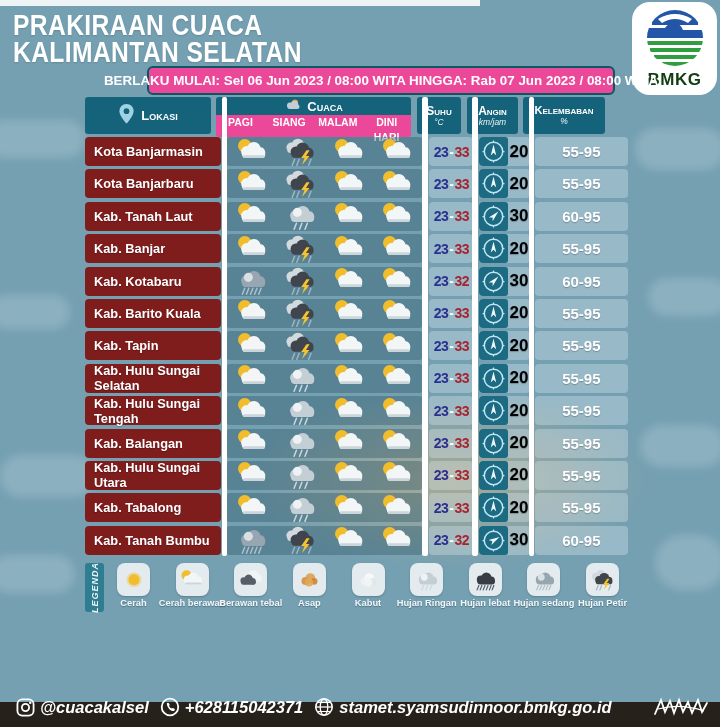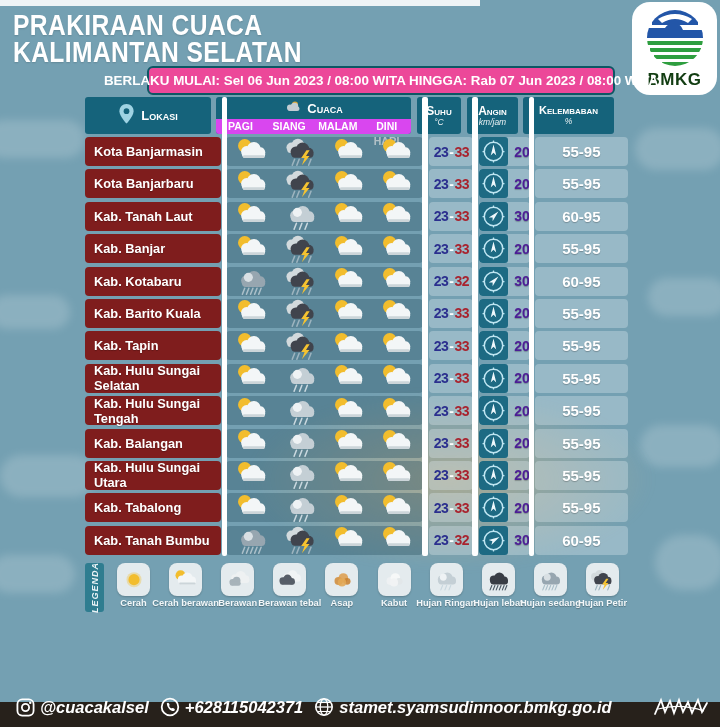--- a/index.html
+++ b/index.html
@@ -26,45 +26,45 @@
 
   
   .ftable{position:absolute;left:85px;top:97px;width:543px;}
   .vline{position:absolute;top:0;height:459px;background:#fff;border-radius:2px;z-index:5;}
   .vl1{left:137px;width:5px}.vl2{left:337px;width:6px}.vl3{left:387px;width:6px}.vl4{left:444px;width:5px}
   .thead{display:flex;height:37px;margin-bottom:3px;color:#fff;}
   .th{background:#15637b;border-radius:3px;display:flex;align-items:center;justify-content:center;}
   .th-lok{width:126px;gap:6px;}
   .th-cua{width:195px;margin-left:5px;flex-direction:column;justify-content:flex-start;padding:0;}
   .th-cua-top{height:22px;display:flex;align-items:center;justify-content:center;gap:5px;width:100%;}
-  .th-periods{height:15px;width:100%;background:#d946ef;display:flex;border-radius:0 0 3px 3px;}
+  .th-periods{height:22px;width:100%;background:#ec4899;display:flex;border-radius:0 0 3px 3px;}
   .th-periods span{flex:1;text-align:center;font-size:10.5px;font-weight:700;line-height:15px;}
   .th-suh{width:44px;margin-left:6px;flex-direction:column;line-height:1;}
   .th-ang{width:51px;margin-left:6px;flex-direction:column;line-height:1;}
-  .th-kel{width:91px;margin-left:5px;flex-direction:column;line-height:1;}
+  .th-kel{width:82px;margin-left:5px;flex-direction:column;line-height:1;}
   .hlabel{font-variant:small-caps;font-weight:700;font-size:13px;}
   .hlabel.sm{font-size:12px;}
   .hunit{font-size:8.5px;font-style:italic;opacity:.9;margin-top:1px;}
   .hicon{display:block;}
 
   .tbody{position:relative;}
   .row{display:flex;height:29px;margin-bottom:3.4px;}
   .c{border-radius:4px;display:flex;align-items:center;}
   .lok{width:137px;background:#7f1d1d;color:#fff;font-size:12.8px;font-weight:700;
        padding-left:9px;box-sizing:border-box;text-shadow:0 1px 1px rgba(0,0,0,.25);}
   .cua{width:195px;margin-left:5px;background:rgba(36,76,95,.35);justify-content:space-around;padding:0 2px;}
   .wxi{display:flex;align-items:center;justify-content:center;width:44px;}
   .wxi svg{display:block;}
   .suh{width:44px;margin-left:6px;background:rgba(220,232,238,.35);justify-content:center;
        font-size:14px;font-weight:800;letter-spacing:-.5px;}
   .tmin{color:#2b2f8e;}.tdash{color:#fff;margin:0 1px;}.tmax{color:#a8232e;}
   .ang{width:51px;margin-left:6px;background:rgba(220,232,238,.35);padding:0;overflow:hidden;}
   .compass{width:29px;height:29px;background:#1d6a83;border-radius:3px;display:flex;
        align-items:center;justify-content:center;flex:none;}
-  .wnum{flex:1;text-align:right;color:#4c1d95;font-size:14px;font-weight:700;
+  .wnum{flex:1;text-align:center;color:#000000;font-size:17px;font-weight:700;
        text-shadow:0 1px 1px rgba(0,0,0,.25);}
   .kel{width:94px;margin-left:5px;background:rgba(220,232,238,.35);justify-content:center;
        color:#fff;font-size:15px;font-weight:700;text-shadow:0 1px 1px rgba(0,0,0,.25);}
 
   
   .legend{position:absolute;left:85px;top:563px;width:543px;height:49px;display:flex;}
   .legend-tab{width:19px;height:100%;background:#2f7d90;border-radius:3px;display:flex;
       align-items:center;justify-content:center;}
   .legend-tab span{writing-mode:vertical-rl;transform:rotate(180deg);color:#eaf3f6;
       font-size:9px;font-style:italic;font-weight:700;letter-spacing:1px;}
@@ -1270,36 +1270,20 @@
               <g transform="translate(0,0) scale(1)">
     <circle cx="16" cy="16" r="6" fill="#f3f6f7"></circle>
                 <circle cx="24" cy="13" r="7.6" fill="#f3f6f7"></circle>
     <circle cx="31" cy="17" r="5.6" fill="#f3f6f7"></circle>
                 <rect x="11" y="15" width="25.5" height="8" rx="4" fill="#f3f6f7"></rect>
               </g>
            <rect x="12" y="20" width="24" height="3.2" rx="1.6" fill="#ccd5d9"></rect>
             </svg>
           </span>
           <span class="lilabel">Cerah berawan</span>
-        </div>
-        <div class="litem">
-          <span class="libox">
-            <svg width="30" height="24" viewBox="0 0 44 33">
-              <g transform="translate(2,-2) scale(1)">
-    <circle cx="16" cy="16" r="6" fill="#eef1f2"></circle>
-                <circle cx="24" cy="13" r="7.6" fill="#eef1f2"></circle>
-    <circle cx="31" cy="17" r="5.6" fill="#eef1f2"></circle>
-                <rect x="11" y="15" width="25.5" height="8" rx="4" fill="#eef1f2"></rect>
-              </g>
-              <circle cx="14" cy="19.5" r="4.6" fill="#a7b3ba"></circle>
-              <circle cx="20" cy="17.5" r="5.6" fill="#a7b3ba"></circle>
-           <rect x="10" y="18.5" width="16" height="6.5" rx="3.2" fill="#a7b3ba"></rect>
-            </svg>
-          </span>
-          <span class="lilabel">Berawan</span>
         </div>
         <div class="litem">
           <span class="libox">
             <svg width="30" height="24" viewBox="0 0 44 33">
               <g transform="translate(3,-3) scale(0.95)">
     <circle cx="16" cy="16" r="6" fill="#f1f4f5"></circle>
                 <circle cx="24" cy="13" r="7.6" fill="#f1f4f5"></circle>
     <circle cx="31" cy="17" r="5.6" fill="#f1f4f5"></circle>
                 <rect x="11" y="15" width="25.5" height="8" rx="4" fill="#f1f4f5"></rect>
               </g>

